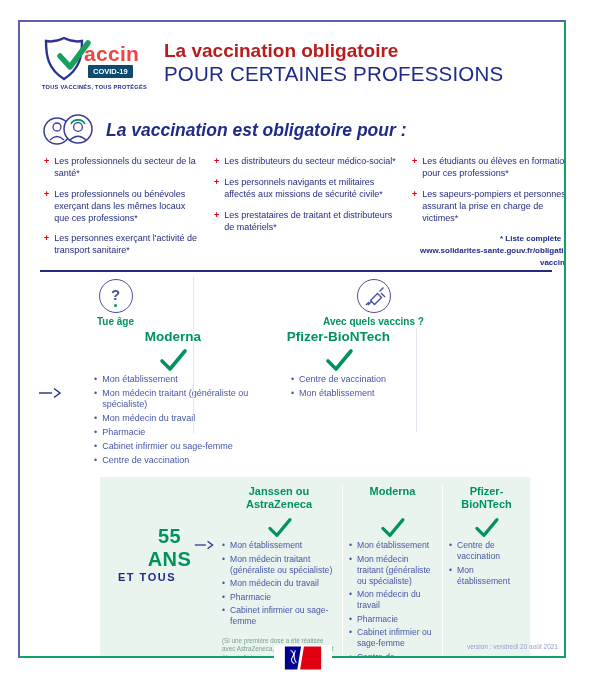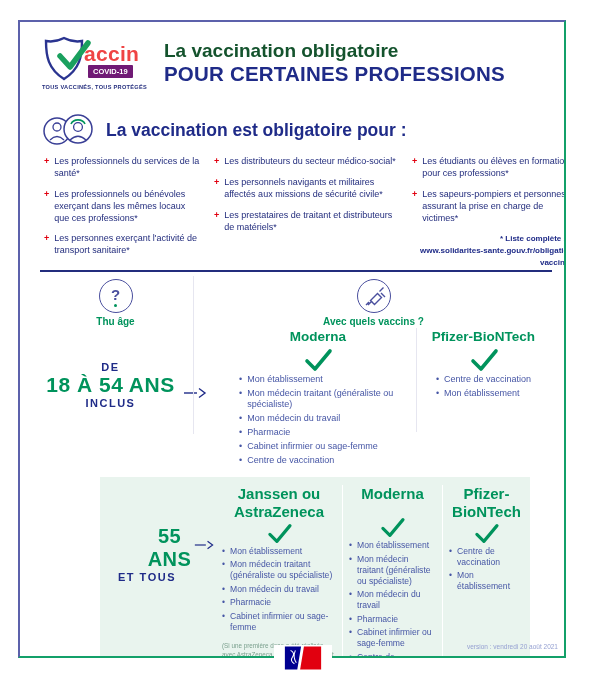--- a/index.html
+++ b/index.html
@@ -14,29 +14,29 @@
   }
   .content{position:absolute;left:20px;top:22px;width:544px;height:634px;overflow:hidden;}
   .inner{padding:0 10px 0 18px;}
 
   
   .hdr{display:flex;gap:16px;align-items:flex-start;margin-top:12px;margin-left:6px;}
   .logo{position:relative;width:104px;height:62px;flex:0 0 auto;}
   .logo .shield{position:absolute;left:0;top:2px;}
   .logo .logo-check{position:absolute;left:11px;top:6px;}
   .brand{position:absolute;left:40px;top:8px;font-size:21px;font-weight:bold;color:#ef4444;letter-spacing:0.3px;}
-  .badge{position:absolute;left:44px;top:31px;background:#701a75;color:#fff;font-size:7.5px;font-weight:bold;padding:2px 5px;border-radius:1px;}
+  .badge{position:absolute;left:44px;top:31px;background:#0c4a6e;color:#fff;font-size:7.5px;font-weight:bold;padding:2px 5px;border-radius:1px;}
   .tagline{position:absolute;left:-2px;top:50px;font-size:5.6px;font-weight:bold;color:#232d7d;letter-spacing:0.3px;white-space:nowrap;}
   .titles{padding-top:6px;}
-  .title1{font-size:19px;font-weight:bold;color:#14532d;line-height:1.15;}
-  .title2{font-size:20.5px;font-weight:bold;color:#1f2b88;line-height:1.2;letter-spacing:0.2px;}
+  .title1{font-size:19px;font-weight:bold;color:#b91c1c;line-height:1.15;}
+  .title2{font-size:20.5px;font-weight:normal;color:#1f2b88;line-height:1.2;letter-spacing:0.2px;}
 
   
   .oblig{margin-top:16px;}
-  .oblig-head{display:flex;align-items:center;gap:10px;margin-left:4px;}
+  .oblig-head{display:flex;align-items:center;gap:10px;margin-left:4px;font-style:italic;}
   .oblig-title{font-size:17.5px;font-weight:bold;color:#1f2b88;}
   .oblig-cols{display:flex;gap:12px;margin-top:8px;padding-left:6px;}
   .ocol{flex:0 0 auto;}
   .ocol1{width:158px;}.ocol2{width:186px;}.ocol3{width:164px;}
   .oitem{display:flex;gap:5px;font-size:9px;line-height:1.32;color:#232d7d;margin-bottom:9px;}
   .plus{color:#e1000f;font-weight:bold;flex:0 0 auto;}
   .foot-note{margin-top:6px;text-align:right;font-size:8px;font-weight:bold;color:#1f2b88;line-height:1.45;}
   .navy-rule{height:2px;background:#232d7d;margin:2px 2px 0 2px;border:none;}
 
   
@@ -67,21 +67,21 @@
 
   
   .row2{display:flex;margin:8px 0 0 62px;width:430px;background:#e9f4ee;padding:8px 0 10px 0;box-sizing:border-box;}
   .r2-age{width:94px;text-align:center;padding-top:40px;flex:0 0 auto;}
   .r2-age .age-main{font-size:20px;margin-left:45px;}
   .r2-arrow{width:22px;padding-top:52px;flex:0 0 auto;}
   .col2x{box-sizing:border-box;text-align:center;padding:0 6px;}
   .col-j2{width:126px;}
   .col-m2{width:100px;border-left:1px solid #ffffff;}
   .col-p2{width:88px;border-left:1px solid #ffffff;}
-  .col2x .vax-name{font-size:15px;min-height:29px;display:flex;align-items:flex-start;justify-content:center;}
+  .col2x .vax-name{font-size:11px;min-height:29px;display:flex;align-items:flex-start;justify-content:center;}
   .col2x .loc-list{font-size:8.6px;}
   .jnote{margin-top:7px;font-size:6.3px;color:#7ba08e;text-align:left;line-height:1.35;}
   .version{position:absolute;right:6px;bottom:6px;font-size:6.5px;color:#96a1d2;}
   .flag{position:absolute;left:50%;top:645px;transform:translateX(-50%);background:#fff;padding:0 8px;z-index:3;}
 </style>
 </head>
 <body>
 
 <div class="frame"></div>
 
@@ -116,21 +116,21 @@
           <circle cx="36" cy="15" r="4.4" fill="none" stroke="#3a3f96" stroke-width="1.3"></circle>
           <path d="M29 12 a7.5 6.5 0 0 1 14 0" fill="none" stroke="#00935c" stroke-width="1.6"></path>
           <path d="M28 28 Q36 20.5 44 28" fill="none" stroke="#3a3f96" stroke-width="1.3"></path>
         </svg>
         <span class="oblig-title">La vaccination est obligatoire pour :</span>
       </div>
       <div class="oblig-cols">
         <div class="ocol ocol1">
           <div class="oitem">
               <span class="plus">+</span>
-              <span>Les professionnels du services de la santé*</span>
+              <span>Les professionnels du secteur de la santé*</span>
             </div>
           <div class="oitem">
               <span class="plus">+</span>
               <span>Les professionnels ou bénévoles exerçant dans les mêmes locaux que ces professions*</span>
             </div>
           <div class="oitem">
               <span class="plus">+</span>
               <span>Les personnes exerçant l'activité de transport sanitaire*</span>
             </div>
         </div>
@@ -170,40 +170,35 @@
     <div class="table">
       <div class="vline1"></div>
       <div class="vline2"></div>
 
       <div class="t-head">
         <div class="t-head-age">
           <div class="circle-icon">
             <span class="qmark">?</span>
             <span class="qdot"></span>
           </div>
-          <div class="t-label">Thu âge</div>
+          <div class="t-label">Tue âge</div>
         </div>
         <div class="t-head-vax">
           <div class="circle-icon">
             <svg width="28" height="28" viewBox="0 0 28 28">
               <path d="M8 23 L12 19 M9 20 L6 23" stroke="#4a4f9e" stroke-width="1.4" fill="none"></path>
               <path d="M10.5 18.5 L17.5 11.5 L21.5 15.5 L14.5 22.5 Z" fill="none" stroke="#4a4f9e" stroke-width="1.4"></path>
               <path d="M19.5 9.5 L23.5 5.5 M21 11 L25 15" stroke="#4a4f9e" stroke-width="1.4" fill="none"></path>
             </svg>
           </div>
           <div class="t-label">Avec quels vaccins ?</div>
         </div>
       </div>
 
       <div class="row1">
-        <div class="r1-age">
-          <div class="age-pre">DE</div>
-          <div class="age-main">18 À 54 ANS</div>
-          <div class="age-post">INCLUS</div>
-        </div>
         <div class="arrow-cell">
           <svg width="26" height="12" viewBox="0 0 26 12">
             <path d="M1 6 H14" stroke="#1f2b88" stroke-width="1.4" fill="none"></path>
             <path d="M16 1.5 L22 6 L16 10.5" stroke="#1f2b88" stroke-width="1.4" fill="none"></path>
           </svg>
         </div>
         <div class="col-m1">
           <div class="vax-name">Moderna</div>
           <svg class="check" width="30" height="24" viewBox="0 0 30 24">
             <path d="M4 13 L12 21 L27 3" fill="none" stroke="#00935c" stroke-width="3.6" stroke-linecap="round" stroke-linejoin="round"></path>

